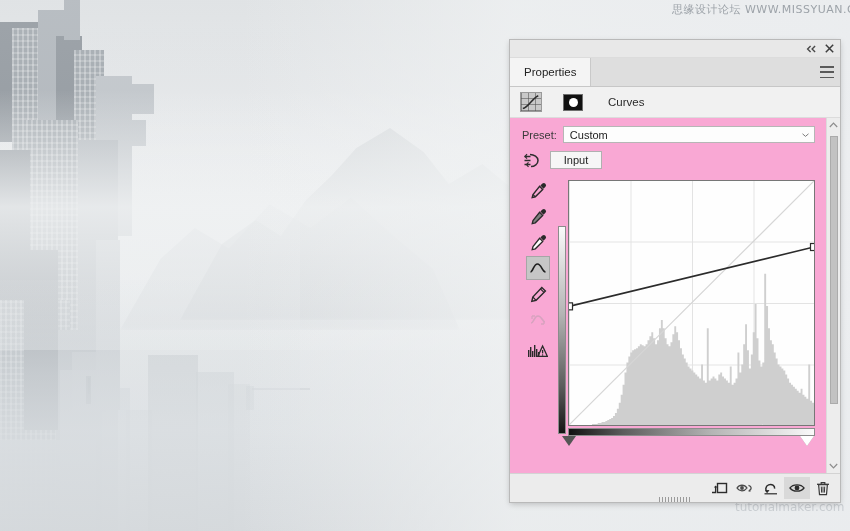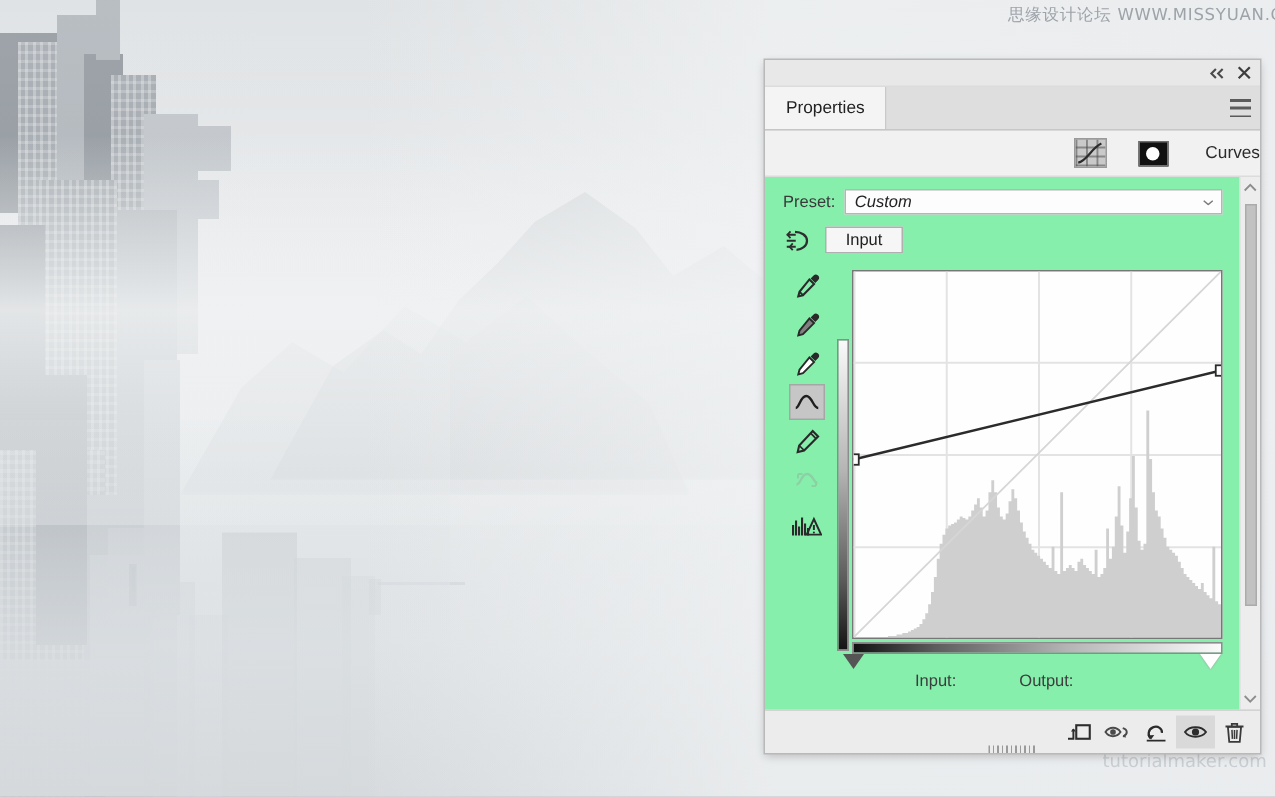--- a/index.html
+++ b/index.html
@@ -92,48 +92,48 @@
   .tab.active{background:#f4f4f4;color:#222;}
   .menu-btn{
     position:absolute;right:6px;top:8px;width:14px;height:12px;cursor:pointer;
     display:flex;flex-direction:column;justify-content:space-between;
   }
   .menu-btn i{display:block;height:1.5px;background:#5a5a5a;width:100%;}
 
   
   .adjhead{
     height:30px;background:#f1f1f1;display:flex;align-items:center;
-    gap:21px;padding:0 0 0 10px;flex:none;border-bottom:1px solid #dcdcdc;justify-content:flex-end;
+    gap:21px;padding:0 0 0 10px;flex:none;border-bottom:1px solid #dcdcdc;
   }
   .adj-icon{
     width:22px;height:20px;background:#c9c9c9;border:1px solid #9a9a9a;
     position:relative;overflow:hidden;box-sizing:border-box;
   }
   .adj-icon .g{position:absolute;inset:0;
     background-image:
       linear-gradient(90deg,rgba(80,80,80,.55) 1px, rgba(0,0,0,0) 1px),
       linear-gradient(0deg,rgba(80,80,80,.55) 1px, rgba(0,0,0,0) 1px);
     background-size:7px 6px;}
   .adj-icon svg{position:absolute;inset:0;}
   .mask-thumb{
     width:20px;height:17px;background:#111;border:1px solid #6e6e6e;
     display:flex;align-items:center;justify-content:center;box-sizing:border-box;
   }
   .mask-thumb b{display:block;width:9px;height:9px;border-radius:50%;background:#fff;}
   .adj-title{font-size:11.5px;color:#2b2b2b;margin-left:4px;}
 
   
-  .pbody{flex:1;position:relative;background:#86efac;overflow:hidden;}
+  .pbody{flex:1;position:relative;background:#f9a8d4;overflow:hidden;}
 
   .row-preset{display:flex;align-items:center;gap:6px;padding:8px 0 0 12px;}
   .lbl{font-size:11px;color:#3a3a3a;}
   .select{
     position:relative;background:#fdfdfd;border:1px solid #b6b6b6;height:17px;
     display:flex;align-items:center;padding:0 18px 0 6px;font-size:11px;color:#222;
-    box-sizing:border-box;cursor:pointer;font-style:italic;
+    box-sizing:border-box;cursor:pointer;
   }
   .select .chev{
     position:absolute;right:5px;top:50%;margin-top:-2px;
     width:7px;height:4px;
   }
   #preset-select{width:252px;}
   .row-channel{display:flex;align-items:center;gap:8px;padding:7px 0 0 12px;}
   #channel-select{width:196px;height:18px;}
   .btn-auto{
     width:52px;height:18px;background:#f6f6f6;border:1px solid #b0b0b0;
@@ -401,24 +401,20 @@
               <rect x="241.50" y="62.52" width="7" height="7" fill="#ffffff" stroke="#2b2b2b" stroke-width="1.2"></rect>
             </g>
         </svg>
       </div>
 
       <div class="hgrad"></div>
       <div class="handle black"></div>
       <div class="handle white"></div>
     </div>
 
-    <div class="io-row">
-      <span>Input:</span>
-      <span>Output:</span>
-    </div>
 
     <div id="scrollbar">
       <div class="sb-arrow">
         <svg width="9" height="6" viewBox="0 0 9 6">
           <path d="M.8 5 4.5 1.2 8.2 5" fill="none" stroke="#8d8d8d" stroke-width="1.2"></path>
         </svg>
       </div>
       <div id="sb-track">
         <div id="sb-thumb"></div>
       </div>

